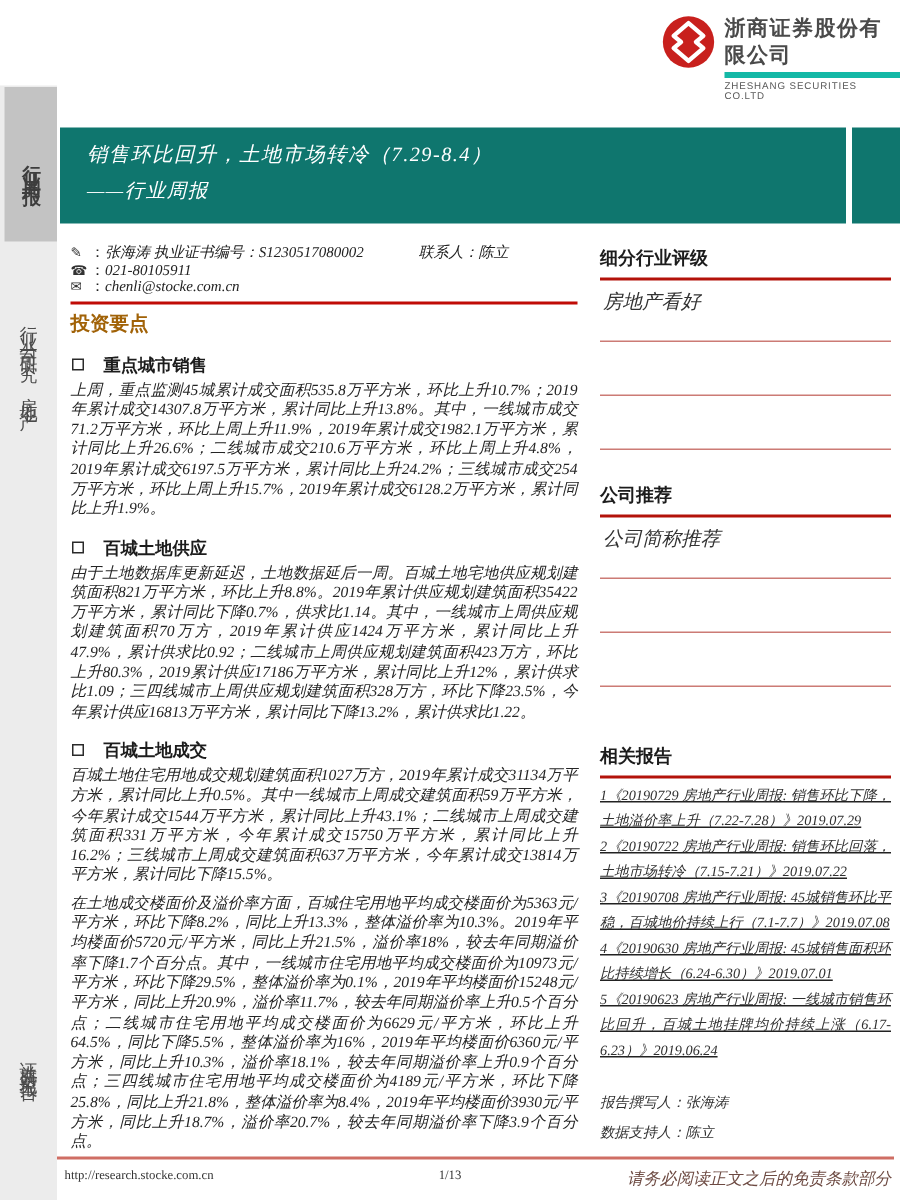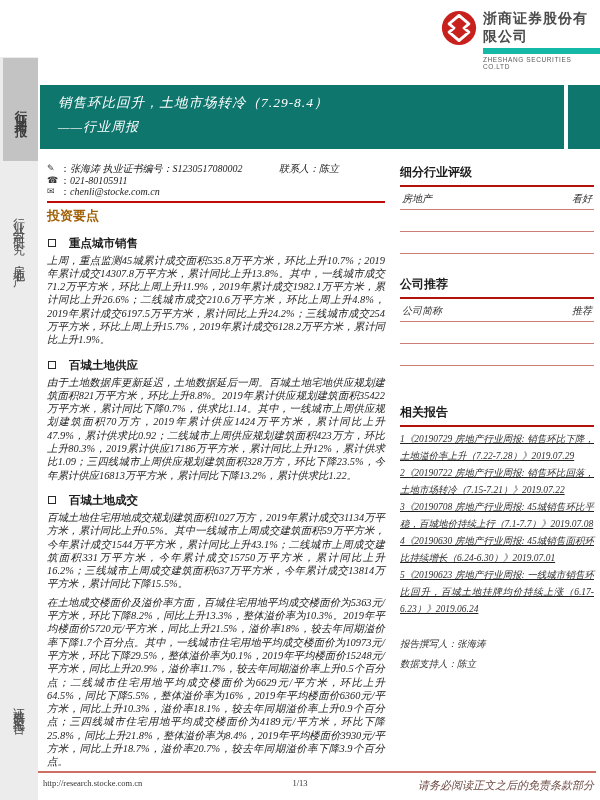--- a/index.html
+++ b/index.html
@@ -13,21 +13,21 @@
   .v-text{writing-mode:vertical-rl;font-family:"Liberation Serif","DejaVu Serif",serif;
           color:#3d3d3d;}
   .rail-box .v-text{font-size:12.5px;letter-spacing:5px;font-weight:bold;}
   .rail-mid{position:absolute;left:10px;top:208px;font-size:12px;letter-spacing:5px;color:#4a4a4a;}
   .rail-bottom{position:absolute;left:10px;top:698px;font-size:12px;letter-spacing:3px;color:#4a4a4a;}
 
   
   .logo{position:absolute;left:441px;top:10px;display:flex;align-items:flex-start;}
   .logo-txt{margin-left:6px;}
   .logo-cn{font-family:"Liberation Sans","DejaVu Sans",sans-serif;font-size:14px;font-weight:bold;
-           color:#4a4a4a;letter-spacing:1px;border-bottom:6px solid #14b8a6;padding-bottom:2px;}
+           color:#4a4a4a;letter-spacing:1px;border-bottom:4px solid #14b8a6;padding-bottom:2px;}
   .logo-en{font-family:"Liberation Sans","DejaVu Sans",sans-serif;font-size:6.5px;color:#5a5a5a;
            letter-spacing:0.6px;margin-top:2px;}
 
   
   .pink{position:absolute;top:57px;height:26px;background:#f6e2d8;margin-top:48px;}
   .pink.a{left:40px;width:357px;}
   .pink.b{left:401px;width:163px;}
   .pink.c{left:568px;width:32px;}
   .industry{line-height:26px;padding-left:15px;font-family:"Liberation Sans","DejaVu Sans",sans-serif;
             font-size:12px;font-weight:bold;color:#7a150d;}
@@ -52,22 +52,22 @@
          font-size:11.5px;font-weight:bold;color:#1c1c1c;}
   .sec-h .sq{width:6px;height:6px;border:1.3px solid #2a2a2a;margin:0 13px 0 1px;flex:0 0 auto;}
   .para{margin:3px 0 0 0;font-size:10.4px;line-height:13.3px;text-align:justify;color:#242424;
         font-style:italic;}
   .para + .para{margin-top:5px;}
 
   
   .side{position:absolute;left:400px;top:164px;width:194px;}
   .side-h{font-family:"Liberation Sans","DejaVu Sans",sans-serif;font-size:12px;font-weight:bold;
           color:#1c1c1c;padding-bottom:4px;border-bottom:2px solid #b3120a;}
-  .side-row{display:flex;justify-content:space-between;font-size:10px;font-style:italic;color:#333;
-            padding:5px 2px 3px 2px;border-bottom:1px solid #cc7b75;}
+  .side-row{display:flex;justify-content:flex-start;font-size:13px;font-style:italic;color:#333;
+            padding:5px 2px 17px 2px;border-bottom:1px solid #cc7b75;}
   .side-row.empty{height:13px;}
   .gap22{height:22px;} .gap38{height:38px;}
   .report{font-size:9.5px;line-height:17px;color:#303030;font-style:italic;text-align:justify;margin:0;}
   .reports{margin-top:4px;text-decoration:underline;}
   .writer{margin-top:16px;font-size:9.5px;line-height:20px;color:#303030;font-style:italic;}
 
   
   .f-line{position:absolute;left:38px;top:771px;width:558px;border-top:2px solid #cf6e64;}
   .f-url{position:absolute;left:43px;top:778px;font-size:8.5px;color:#333;}
   .f-page{position:absolute;left:0;top:778px;width:600px;text-align:center;font-size:8.5px;color:#333;}

